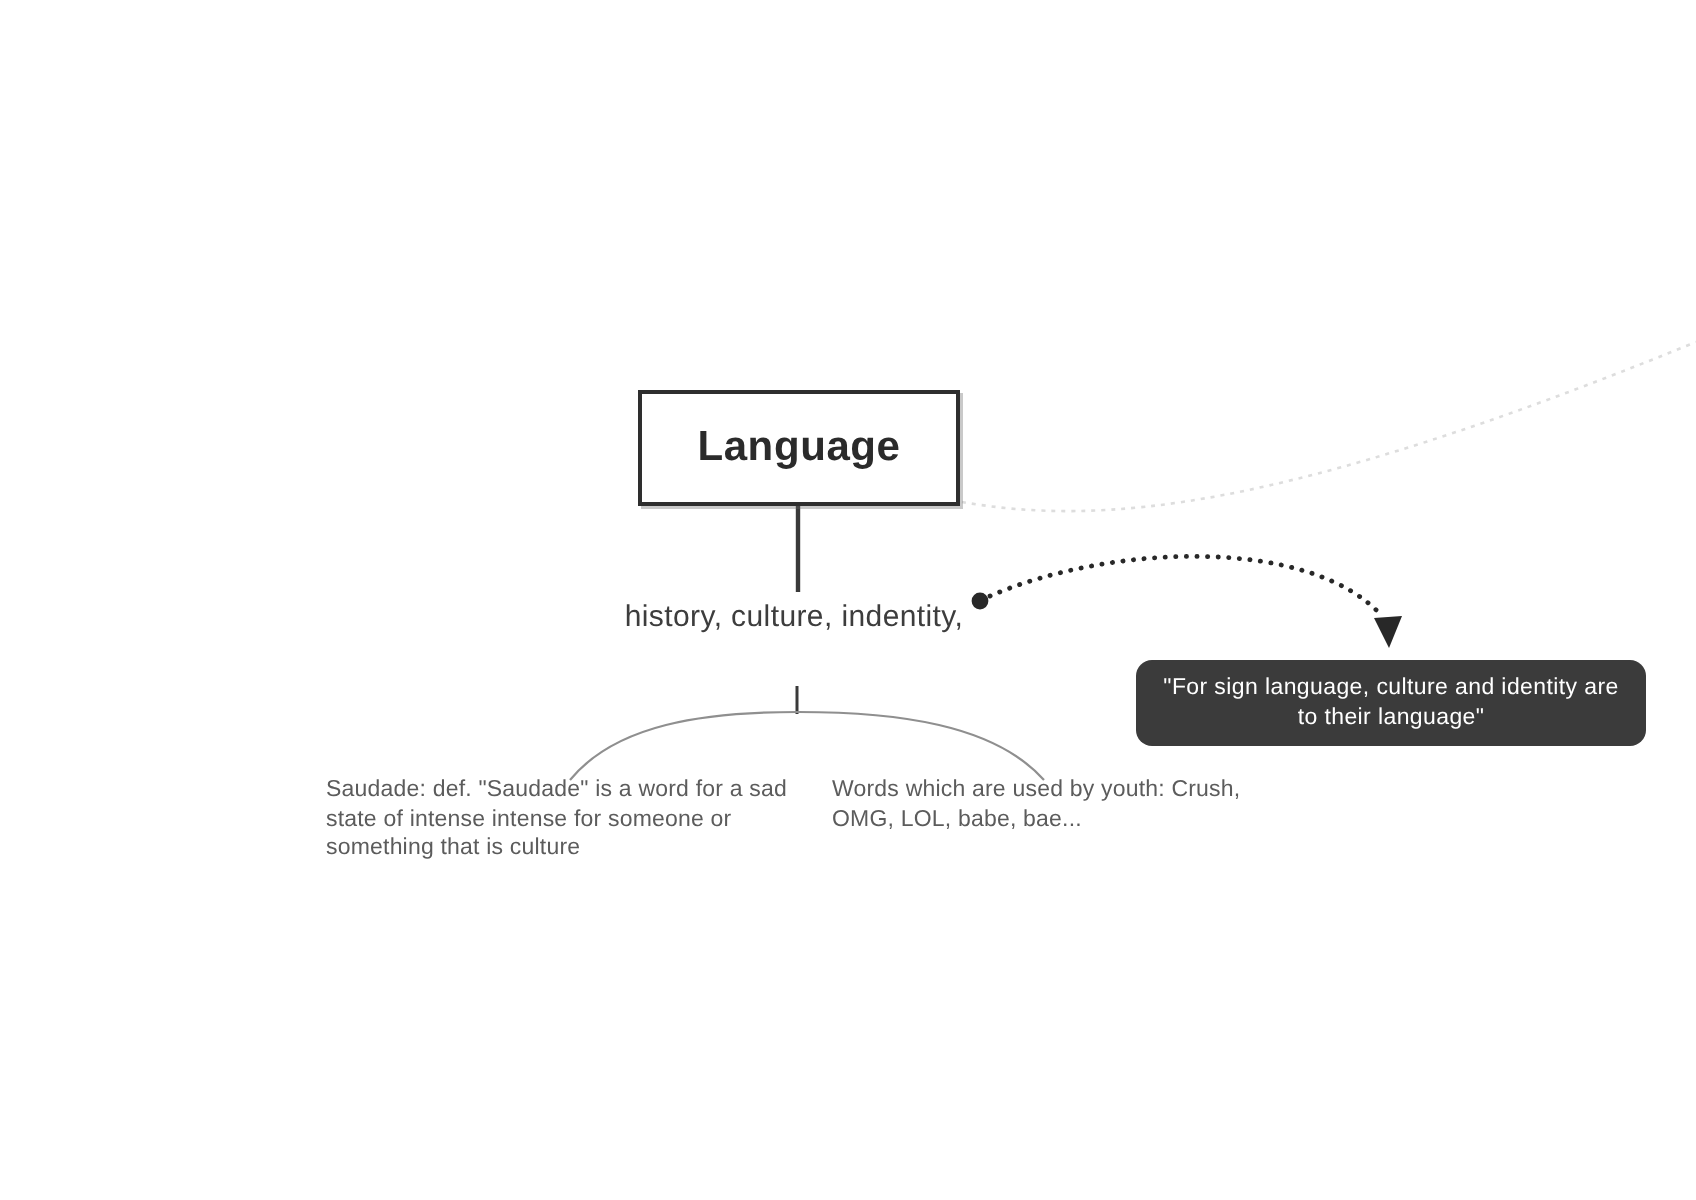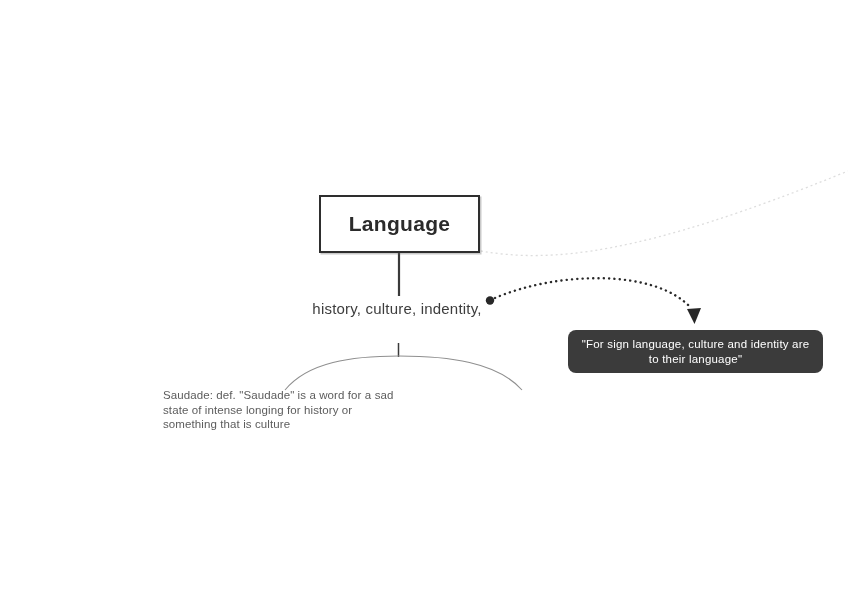--- a/index.html
+++ b/index.html
@@ -118,18 +118,22 @@
     <div class="line">history, culture, indentity,</div>
   </div>
 
   <div class="quote-tooltip">
     <div class="line">"For sign language, culture and identity are</div>
     <div class="line">to their language"</div>
   </div>
 
   <div class="child-node child-saudade">
     <div class="line">Saudade: def. "Saudade" is a word for a sad</div>
-    <div class="line">state of intense longing for history or</div>
+    <div class="line">state of intense intense for someone or</div>
     <div class="line">something that is culture</div>
   </div>
 
+  <div class="child-node child-youth">
+    <div class="line">Words which are used by youth: Crush,</div>
+    <div class="line">OMG, LOL, babe, bae...</div>
+  </div>
 
 </div>
 
 </body></html>

